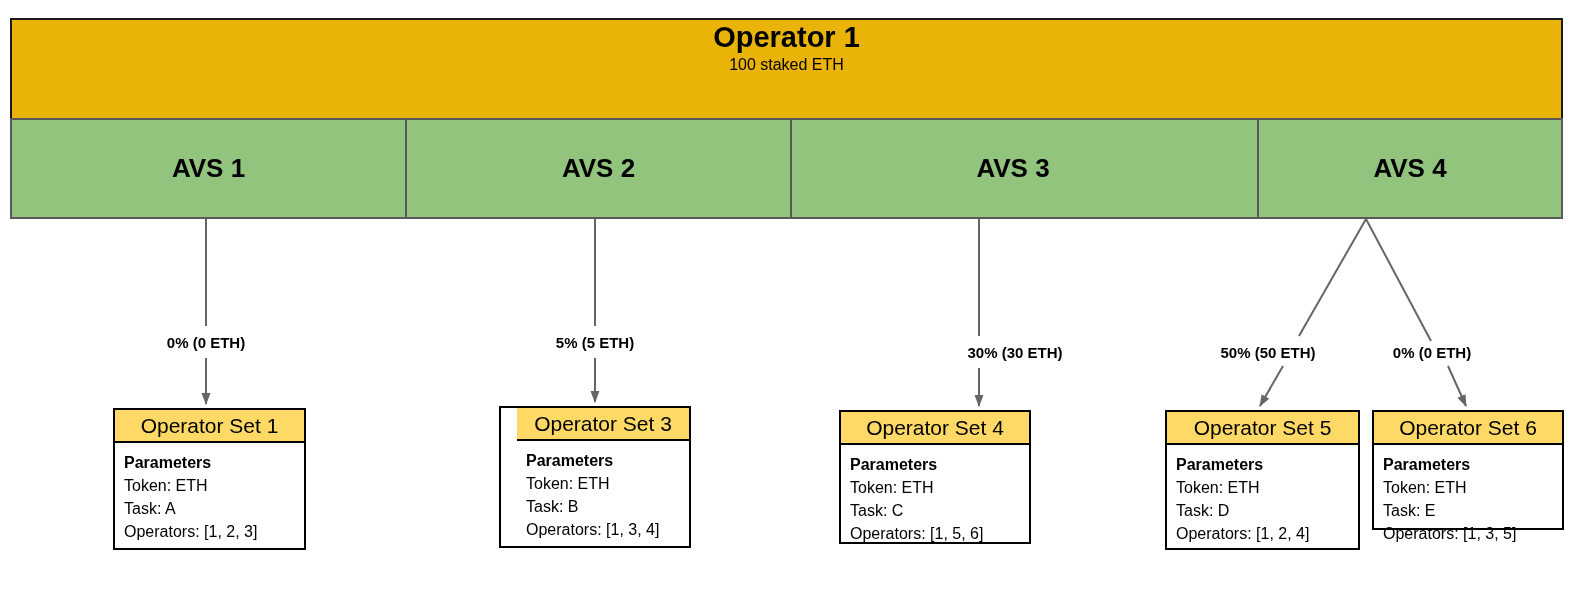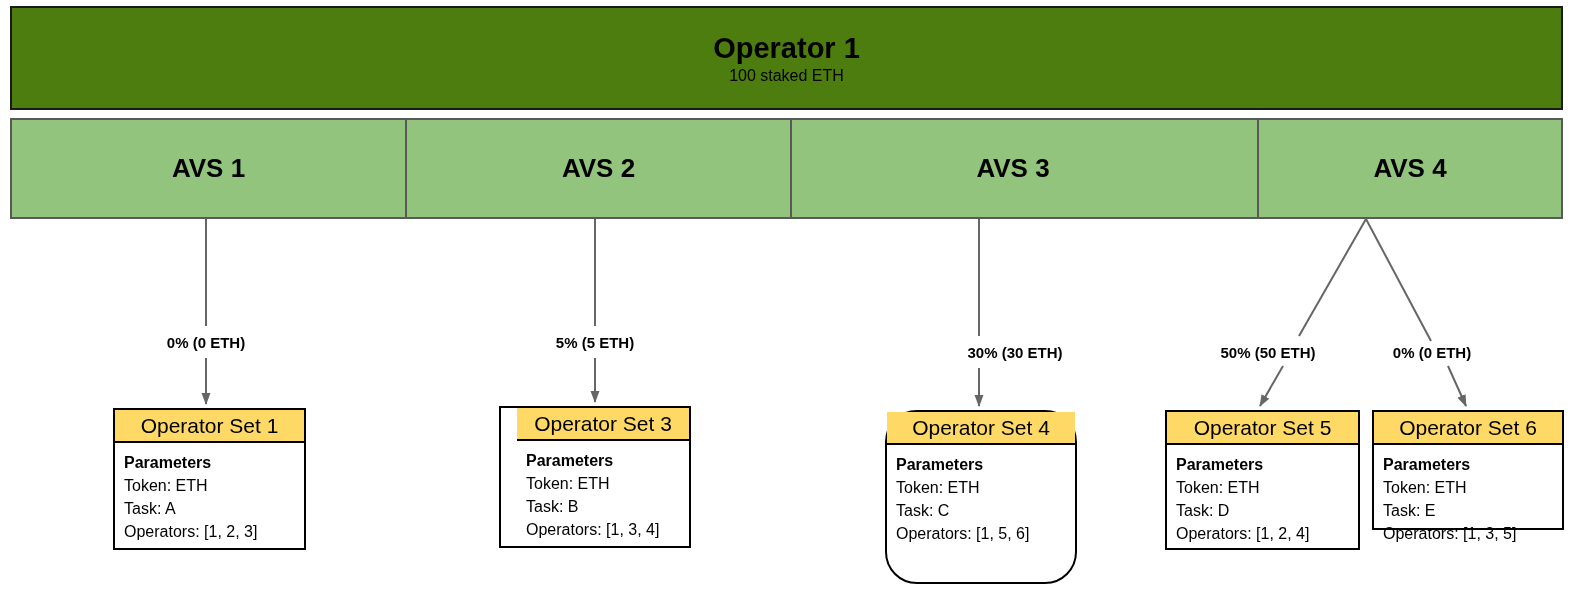--- a/index.html
+++ b/index.html
@@ -12,28 +12,27 @@
     position: relative;
     width: 1577px;
     height: 597px;
     background: #ffffff;
     overflow: hidden;
   }
 
   
   .operator-box {
     position: absolute;
-    left: 10px; top: 6px;
+    left: 10px; top: 18px;
     width: 1553px; height: 104px;
-    background: #4d7c0f;
+    background: #eab308;
     border: 2px solid #1a1a1a;
     display: flex;
     flex-direction: column;
     align-items: center;
-    justify-content: center;
   }
   .operator-title {
     font-size: 29px;
     font-weight: bold;
     line-height: 34px;
   }
   .operator-subtitle {
     font-size: 16px;
     line-height: 21px;
   }
@@ -101,21 +100,21 @@
   .opset-body {
     padding: 8px 6px 6px 9px;
     font-size: 16px;
     line-height: 23px;
   }
   .opset-params { font-weight: bold; }
   .opset-line { white-space: nowrap; }
 
   .set1 { left: 113px; top: 408px; width: 193px; height: 142px; }
   .set3 { left: 499px; top: 406px; width: 192px; height: 142px; padding-left: 16px; }
-  .set4 { left: 885px; top: 410px; width: 192px; height: 174px; border-radius: 32px; }
+  .set4 { left: 839px; top: 410px; width: 192px; height: 134px; }
   .set5 { left: 1165px; top: 410px; width: 195px; height: 140px; }
   .set6 { left: 1372px; top: 410px; width: 192px; height: 120px; }
 </style>
 </head>
 <body>
 
 <div id="canvas">
 
   <div class="operator-box">
     <div class="operator-title">Operator 1</div>

